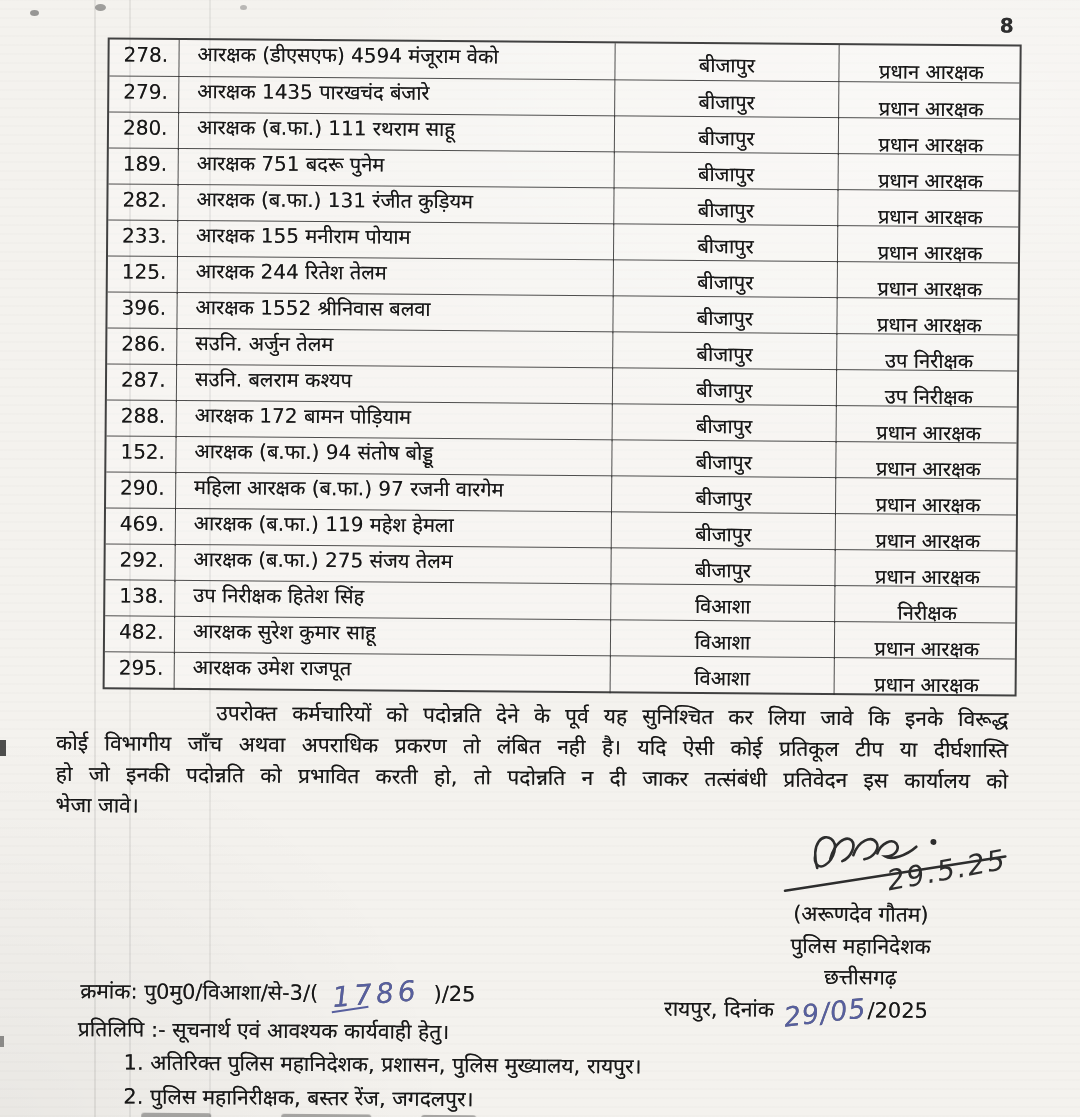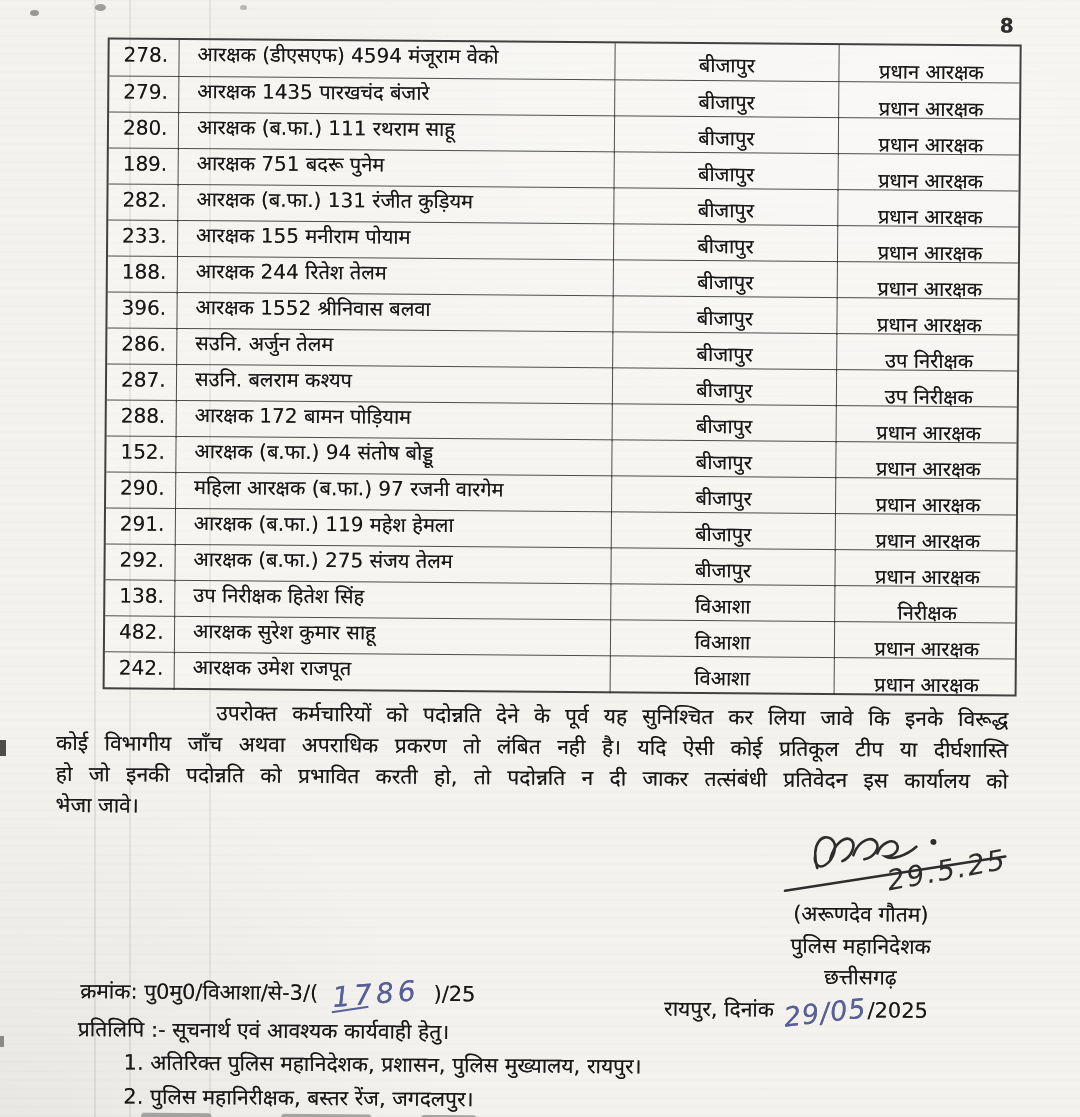--- a/index.html
+++ b/index.html
@@ -127,21 +127,21 @@
           <div class="cell txt ds">बीजापुर</div>
           <div class="cell txt rk">प्रधान आरक्षक</div>
         </div>
         <div class="row">
           <div class="cell txt sn">233.</div>
           <div class="cell txt nm">आरक्षक 155 मनीराम पोयाम</div>
           <div class="cell txt ds">बीजापुर</div>
           <div class="cell txt rk">प्रधान आरक्षक</div>
         </div>
         <div class="row">
-          <div class="cell txt sn">188.</div>
+          <div class="cell txt sn">125.</div>
           <div class="cell txt nm">आरक्षक 244 रितेश तेलम</div>
           <div class="cell txt ds">बीजापुर</div>
           <div class="cell txt rk">प्रधान आरक्षक</div>
         </div>
         <div class="row">
           <div class="cell txt sn">396.</div>
           <div class="cell txt nm">आरक्षक 1552 श्रीनिवास बलवा</div>
           <div class="cell txt ds">बीजापुर</div>
           <div class="cell txt rk">प्रधान आरक्षक</div>
         </div>
@@ -169,21 +169,21 @@
           <div class="cell txt ds">बीजापुर</div>
           <div class="cell txt rk">प्रधान आरक्षक</div>
         </div>
         <div class="row">
           <div class="cell txt sn">290.</div>
           <div class="cell txt nm">महिला आरक्षक (ब.फा.) 97 रजनी वारगेम</div>
           <div class="cell txt ds">बीजापुर</div>
           <div class="cell txt rk">प्रधान आरक्षक</div>
         </div>
         <div class="row">
-          <div class="cell txt sn">291.</div>
+          <div class="cell txt sn">469.</div>
           <div class="cell txt nm">आरक्षक (ब.फा.) 119 महेश हेमला</div>
           <div class="cell txt ds">बीजापुर</div>
           <div class="cell txt rk">प्रधान आरक्षक</div>
         </div>
         <div class="row">
           <div class="cell txt sn">292.</div>
           <div class="cell txt nm">आरक्षक (ब.फा.) 275 संजय तेलम</div>
           <div class="cell txt ds">बीजापुर</div>
           <div class="cell txt rk">प्रधान आरक्षक</div>
         </div>
@@ -193,21 +193,21 @@
           <div class="cell txt ds">विआशा</div>
           <div class="cell txt rk">निरीक्षक</div>
         </div>
         <div class="row">
           <div class="cell txt sn">482.</div>
           <div class="cell txt nm">आरक्षक सुरेश कुमार साहू</div>
           <div class="cell txt ds">विआशा</div>
           <div class="cell txt rk">प्रधान आरक्षक</div>
         </div>
         <div class="row">
-          <div class="cell txt sn">242.</div>
+          <div class="cell txt sn">295.</div>
           <div class="cell txt nm">आरक्षक उमेश राजपूत</div>
           <div class="cell txt ds">विआशा</div>
           <div class="cell txt rk">प्रधान आरक्षक</div>
         </div>
       </div>
 
     <div class="para">
         <div class="para-line txt first">उपरोक्त कर्मचारियों को पदोन्नति देने के पूर्व यह सुनिश्चित कर लिया जावे कि इनके विरूद्ध</div>
         <div class="para-line txt">कोई विभागीय जाँच अथवा अपराधिक प्रकरण तो लंबित नही है। यदि ऐसी कोई प्रतिकूल टीप या दीर्घशास्ति</div>
         <div class="para-line txt">हो जो इनकी पदोन्नति को प्रभावित करती हो, तो पदोन्नति न दी जाकर तत्संबंधी प्रतिवेदन इस कार्यालय को</div>

